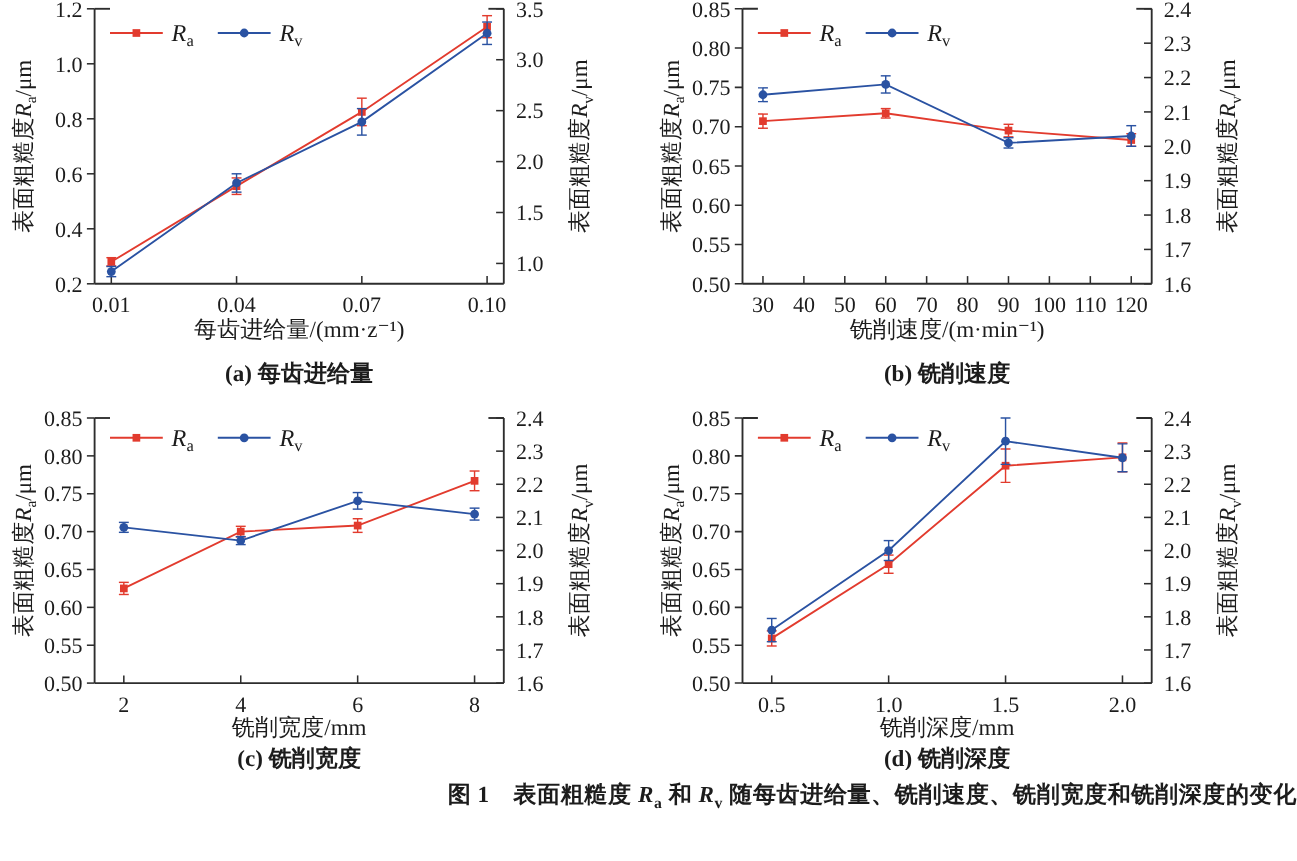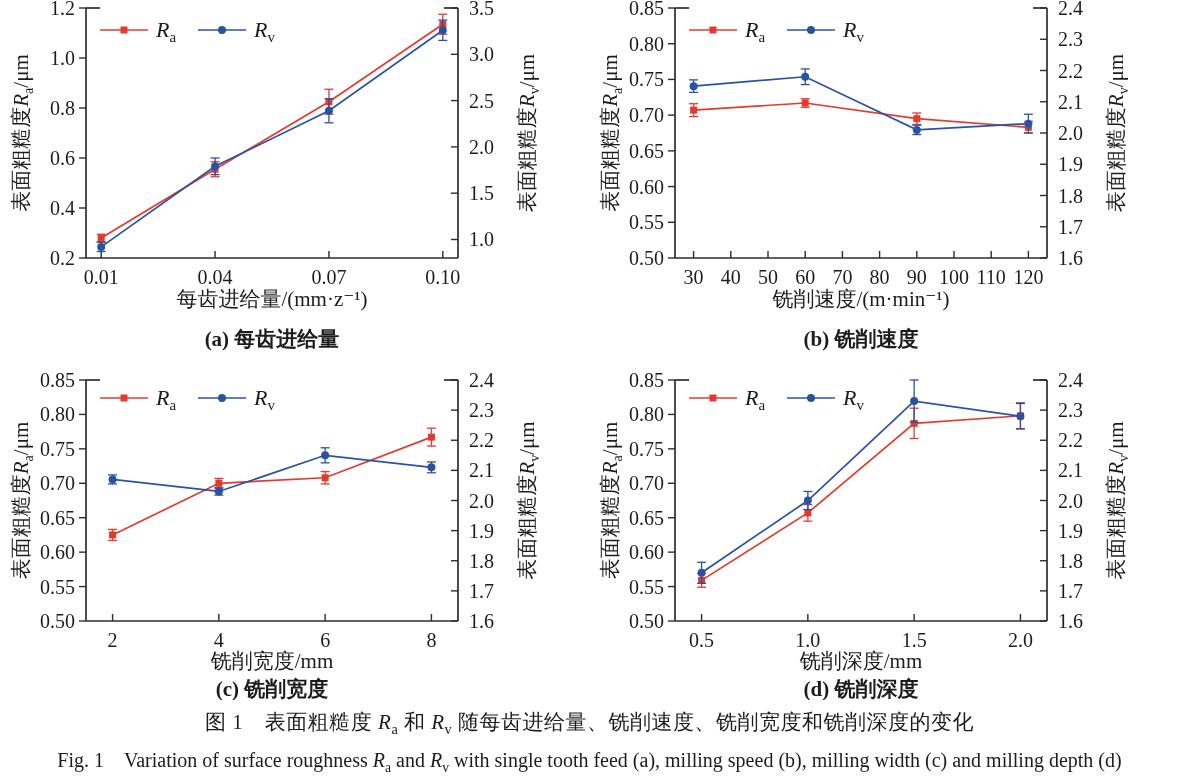--- a/index.html
+++ b/index.html
@@ -11,22 +11,22 @@
   }
   .figure{width:1179px;height:783px;background:#fff;}
   .charts-grid{
     display:grid;
     grid-template-columns:589px 590px;
     grid-template-rows:360px 340px;
   }
   .chart-slot{position:relative;}
   .chart-slot svg{display:block;}
   .caption{
-    text-align:center;
-    font-weight:normal;
+    text-align:right;
+    font-weight:bold;
     white-space:nowrap;
   }
   .caption-cn{font-size:21px;margin-top:8px;letter-spacing:0.5px;}
   .caption-en{font-size:20px;margin-top:9px;}
   .caption sub{font-size:0.68em;}
 </style>
 </head>
 <body>
 
 <div class="figure">
@@ -464,14 +464,13 @@
             <rect x="120.5" y="34.5" width="7" height="7" fill="#e23b2e"></rect>
             <text x="156" y="45" font-size="22" fill="#1c1c1c" font-family="&quot;Liberation Serif&quot;,&quot;DejaVu Serif&quot;,serif"><tspan font-style="italic">R</tspan><tspan dy="5" font-size="15">a</tspan></text>
             <line x1="198" y1="38" x2="246" y2="38" stroke="#2a52a2" stroke-width="1.7"></line>
             <circle cx="222" cy="38" r="4" fill="#2a52a2"></circle>
             <text x="254" y="45" font-size="22" fill="#1c1c1c" font-family="&quot;Liberation Serif&quot;,&quot;DejaVu Serif&quot;,serif"><tspan font-style="italic">R</tspan><tspan dy="5" font-size="15">v</tspan></text>
           </g>
         </svg>
       </div>
   </div>
   <div class="caption caption-cn"><span>图 1　表面粗糙度 </span><span style="font-style: italic;">R</span><sub>a</sub><span> 和 </span><span style="font-style: italic;">R</span><sub>v</sub><span> 随每齿进给量、铣削速度、铣削宽度和铣削深度的变化</span></div>
-  <div class="caption caption-en"><span>Fig. 1　Variation of surface roughness </span><span style="font-style: italic;">R</span><sub>a</sub><span> and </span><span style="font-style: italic;">R</span><sub>v</sub><span> with single tooth feed (a), milling speed (b), milling width (c) and milling depth (d)</span></div>
 </div>
 
 </body></html>

